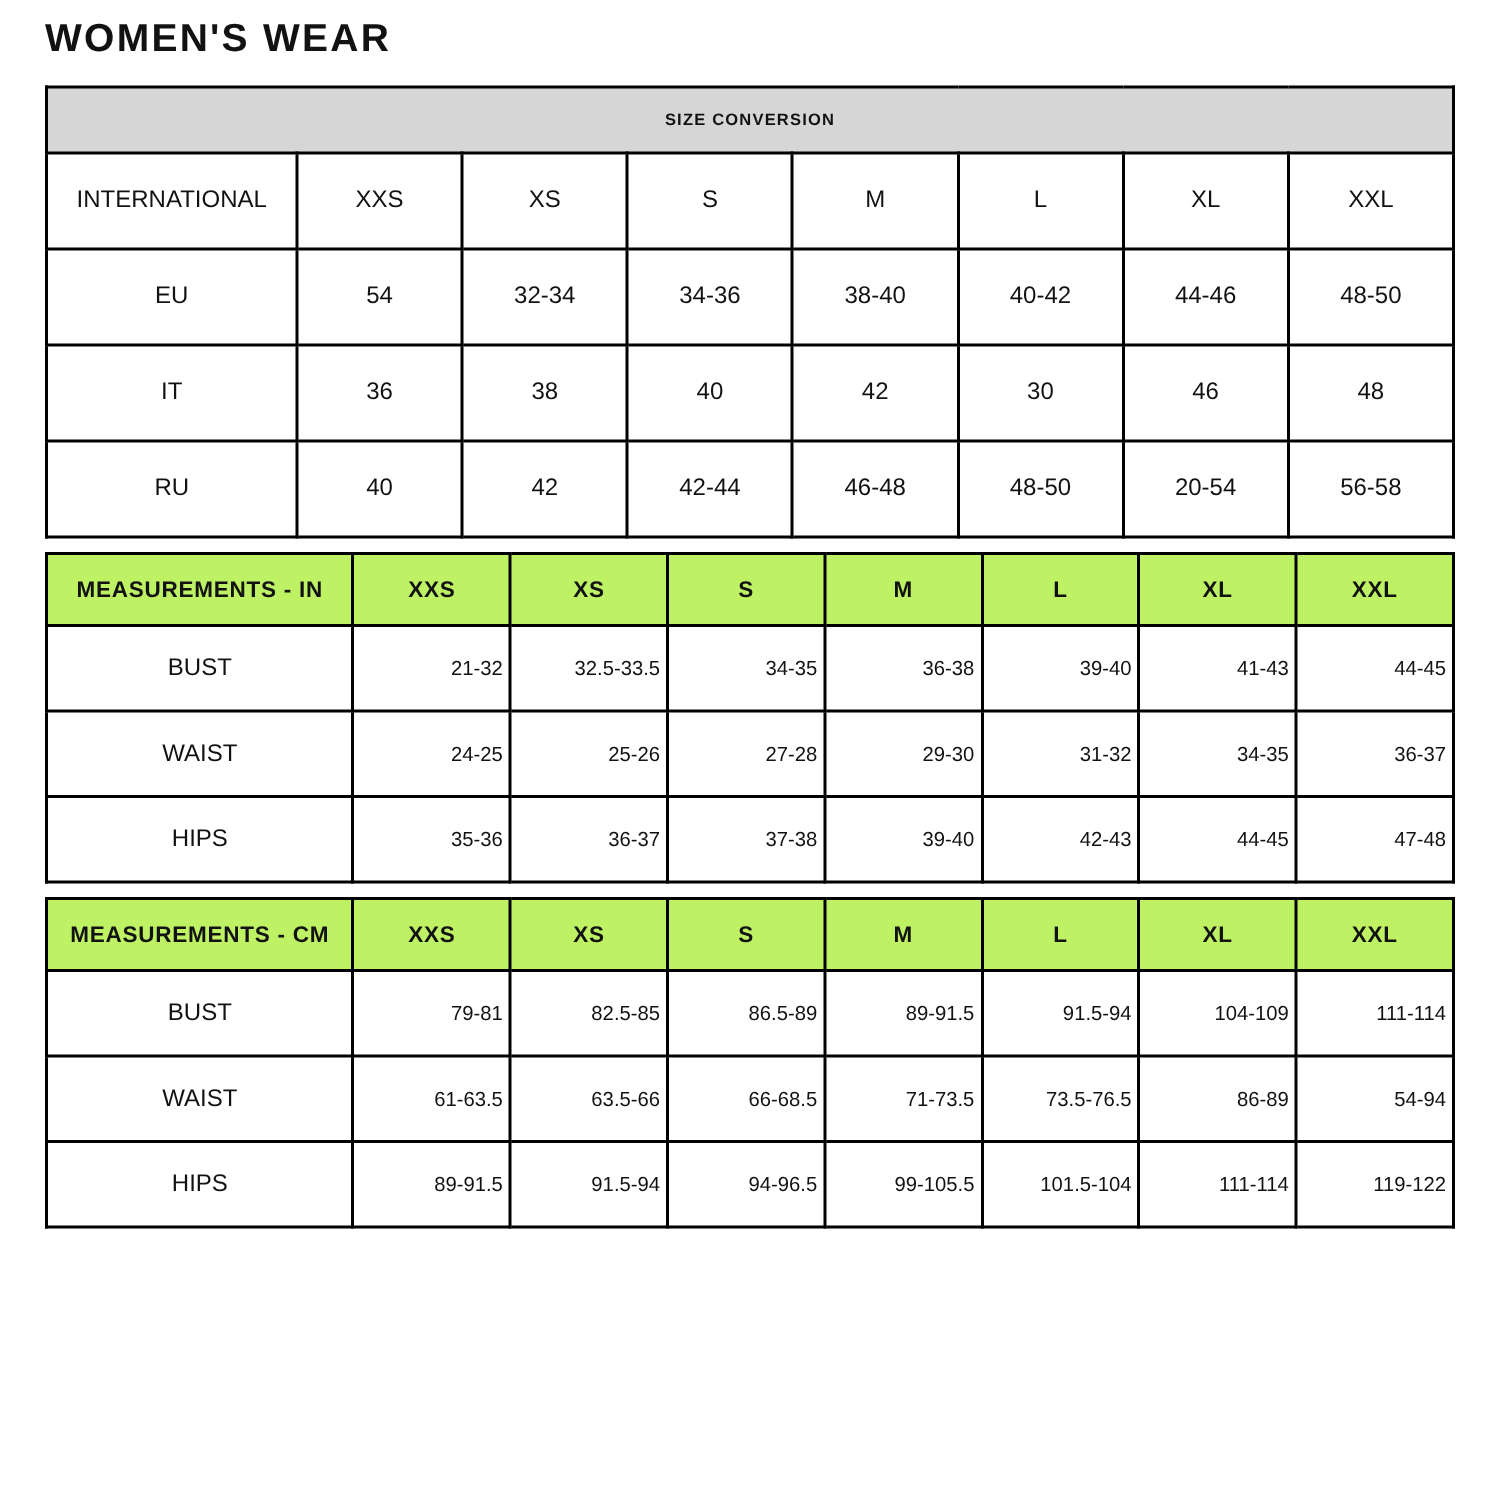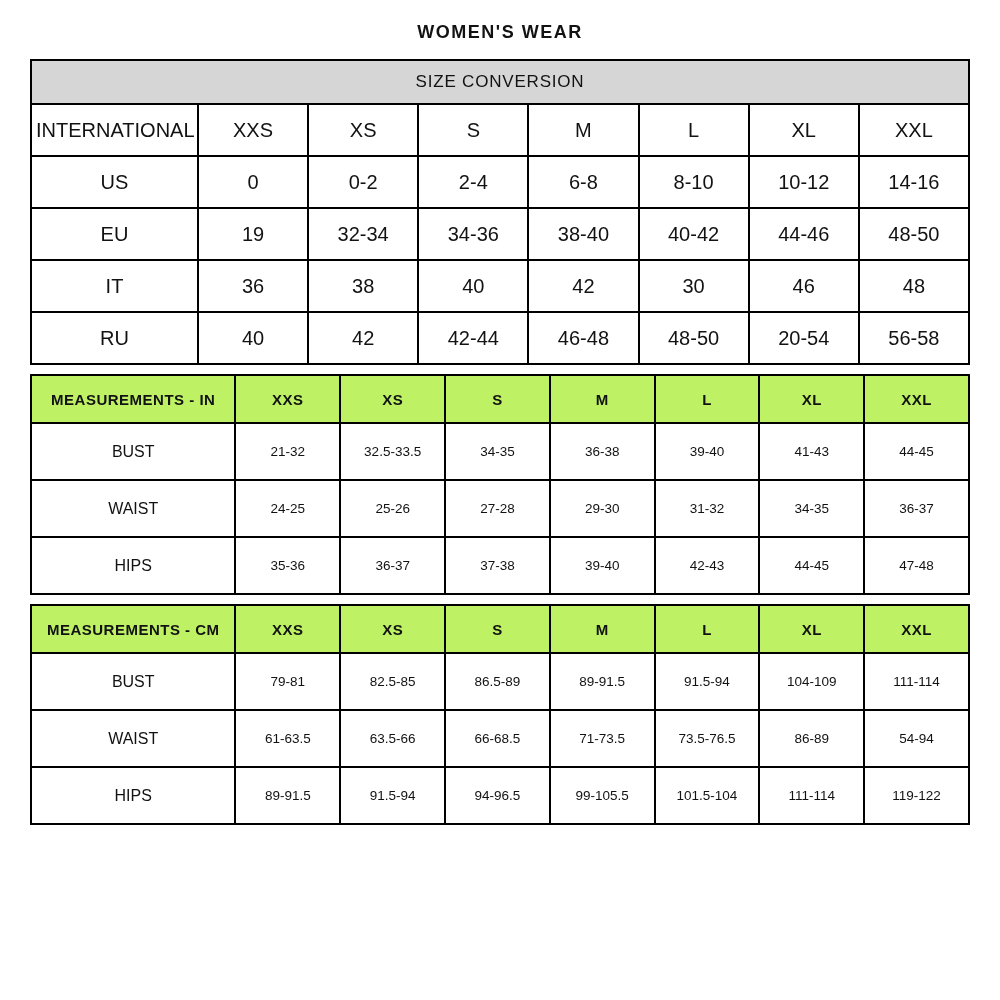--- a/index.html
+++ b/index.html
@@ -4,46 +4,46 @@
 <style>
   html, body { margin: 0; padding: 0; }
   body {
     width: 1000px; height: 1000px; overflow: hidden;
     background: #ffffff; color: #121212;
     font-family: "Liberation Sans", sans-serif;
     box-sizing: border-box;
   }
   .page { padding: 6px 30px 0; }
   .page-title {
-    text-align: center; font-size: 18px; font-weight: 700;
-    letter-spacing: 1.5px; margin: 16px 0 16px;
+    font-size: 26px; font-weight: 700;
+    letter-spacing: 1.5px; margin: 4px 0 16px;
   }
   table {
     width: 100%; border-collapse: collapse; table-layout: fixed;
     margin: 0 0 9px;
   }
   td {
     border: 2px solid #000; text-align: center; vertical-align: middle;
     padding: 2px 4px; box-sizing: border-box;
   }
   
-  .conv td { font-size: 20px; height: 52px; }
+  .conv td { font-size: 16px; height: 64px; }
   .conv col:first-child { width: 17.8%; }
   .conv td.banner-cell {
-    height: 44px; background: #d6d6d6; font-weight: 400;
-    font-size: 17px; letter-spacing: .8px;
+    height: 44px; background: #d6d6d6; font-weight: 700;
+    font-size: 11px; letter-spacing: .8px;
   }
   
   .meas col:first-child { width: 21.8%; }
   .meas td.hdr-cell {
     background: #bef264; font-weight: 700; font-size: 15px;
     letter-spacing: .5px; height: 48px;
   }
   .meas td.row-label { font-size: 16px; height: 57px; margin-top: 11px; }
-  .meas td.val-cell  { font-size: 13.5px; }
+  .meas td.val-cell  { font-size: 13.5px; text-align: right; }
 </style>
 </head>
 <body>
 
 <div class="page">
   <h1 class="page-title">WOMEN'S WEAR</h1>
   <div id="tables">
       <table class="conv">
         <colgroup>
           <col>
@@ -63,32 +63,22 @@
             <td>INTERNATIONAL</td>
             <td>XXS</td>
             <td>XS</td>
             <td>S</td>
             <td>M</td>
             <td>L</td>
             <td>XL</td>
             <td>XXL</td>
           </tr>
           <tr>
-            <td class="row-label">US</td>
-            <td>0</td>
-            <td>0-2</td>
-            <td>2-4</td>
-            <td>6-8</td>
-            <td>8-10</td>
-            <td>10-12</td>
-            <td>14-16</td>
-          </tr>
-          <tr>
             <td class="row-label">EU</td>
-            <td>19</td>
+            <td>54</td>
             <td>32-34</td>
             <td>34-36</td>
             <td>38-40</td>
             <td>40-42</td>
             <td>44-46</td>
             <td>48-50</td>
           </tr>
           <tr>
             <td class="row-label">IT</td>
             <td>36</td>

